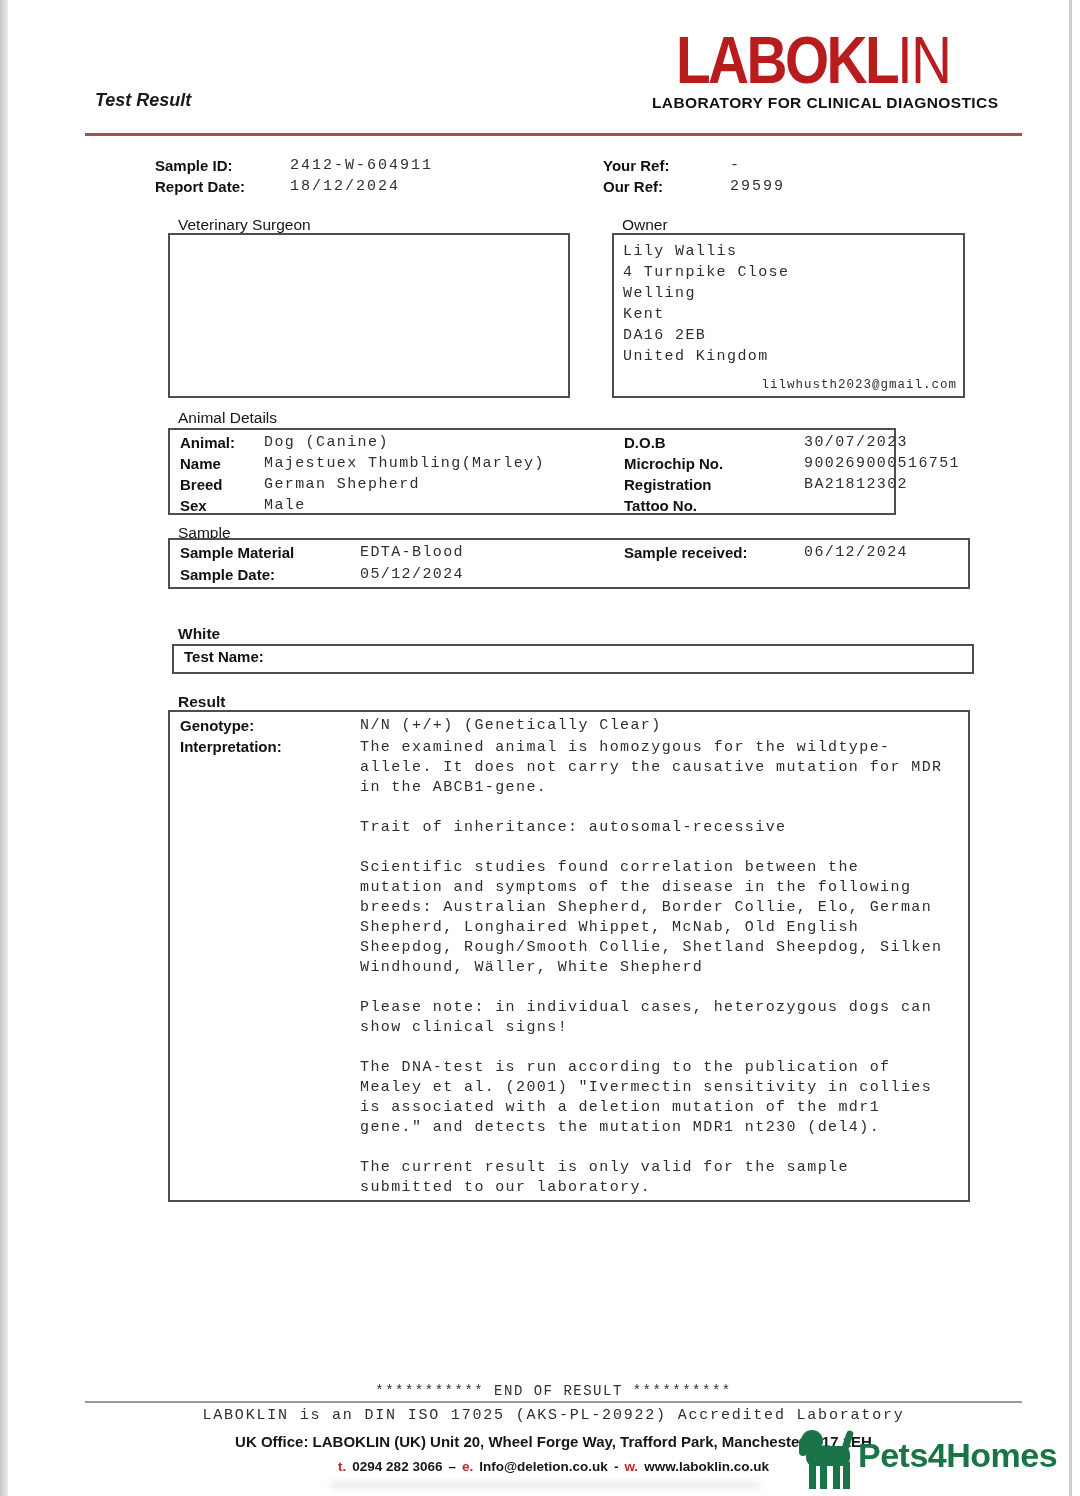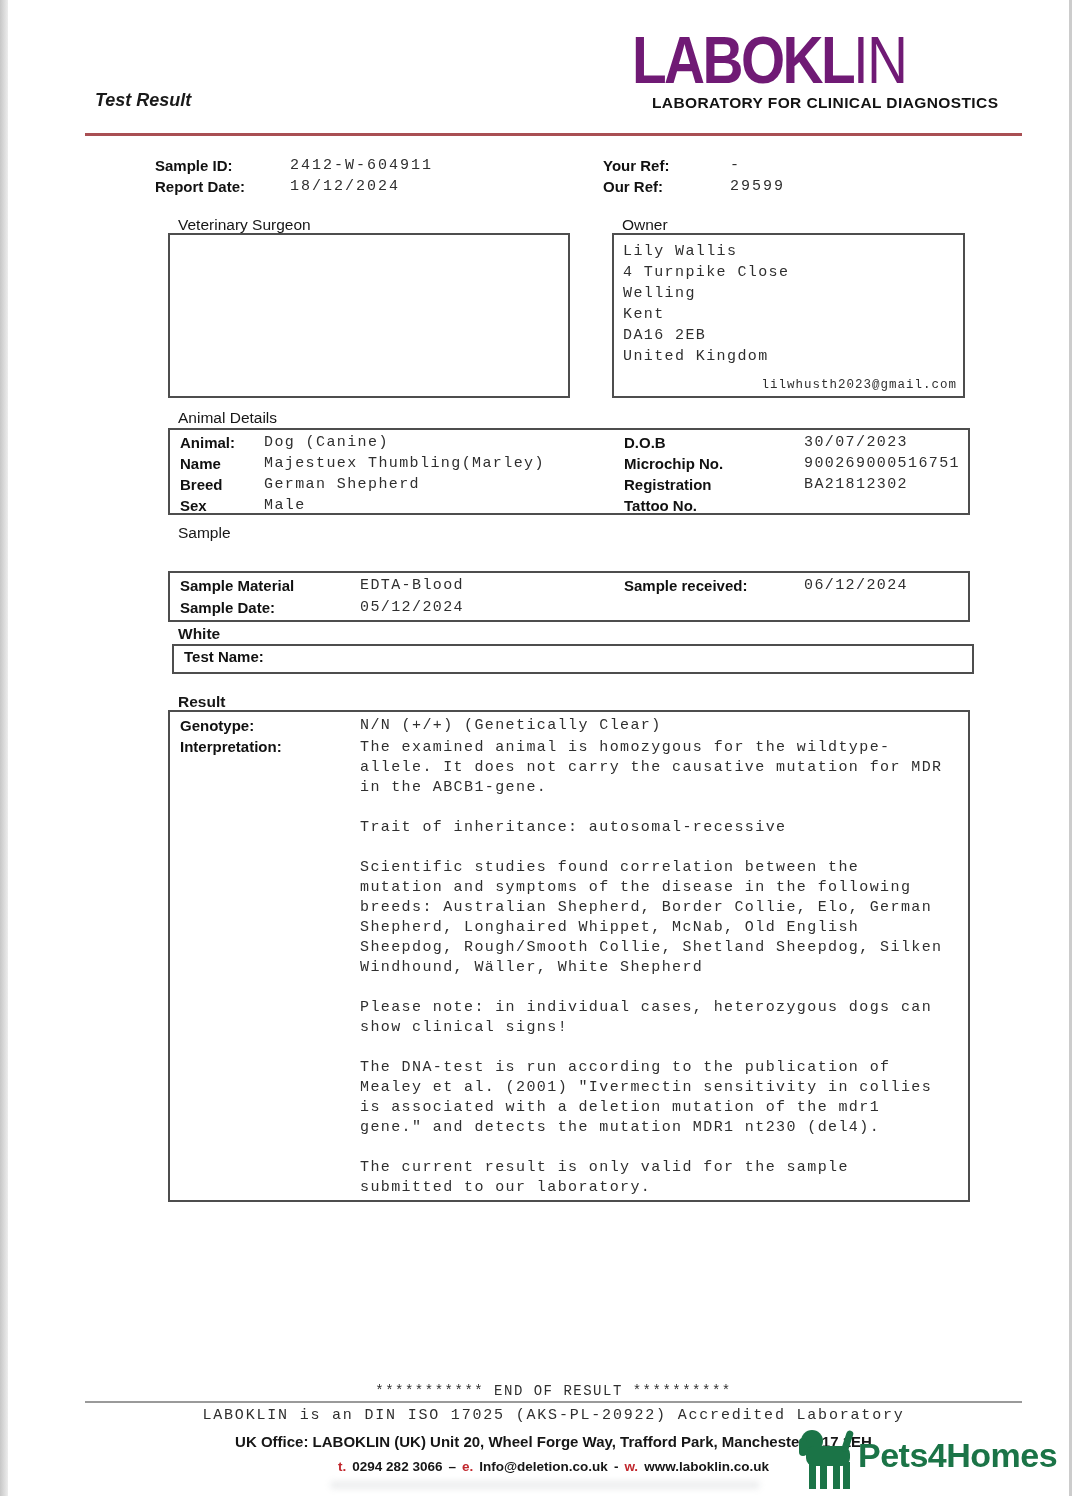--- a/index.html
+++ b/index.html
@@ -18,21 +18,21 @@
   .box { position:absolute; border:2px solid #4e4e4e; background:#fff; box-sizing:border-box; }
 
   
   .edge-left { left:0; top:0; width:8px; height:1496px;
     background:linear-gradient(to right,#c7c7c7,#ededed); }
   .edge-right { left:1069px; top:0; width:3px; height:1496px; background:#cccccc; }
 
   
   .page-title { left:95px; top:90px; font-style:italic; font-weight:600;
     font-size:18px; color:#1a1a1a; }
-  .brand { left:632px; top:30px; width:360px; color:#701a75; }
+  .brand { left:676px; top:30px; width:360px; color:#b91c1c; }
   .brand-word { font-size:66px; font-weight:bold; line-height:60px; letter-spacing:-3px;
     transform:scaleX(0.86); transform-origin:left center; white-space:nowrap; }
   .brand-thin { font-weight:normal; letter-spacing:-2px; }
   .brand-tagline { left:652px; top:94px; font-size:15.5px; font-weight:bold;
     color:#121212; letter-spacing:0.4px; white-space:nowrap; }
   .header-rule { left:85px; top:133px; width:937px; height:3px; background:#a94f53; }
 
   
   .metaval { letter-spacing:2px; }
 
@@ -86,42 +86,42 @@
     <div class="mono owner-address" style="position:absolute; left:9px; top:6px;">Lily Wallis
 4 Turnpike Close
 Welling
 Kent
 DA16 2EB
 United Kingdom</div>
     <div class="mono" style="position:absolute; right:6px; bottom:4px; font-size:12.5px; letter-spacing:1px;text-align:center;">lilwhusth2023@gmail.com</div>
   </div>
 
   <div class="abs heading" style="left:178px; top:409px;">Animal Details</div>
-  <div class="box" style="left:168px; top:428px; width:802px; height:87px;">
+  <div class="box" style="left:168px; top:428px; width:728px; height:87px;">
     <div class="lbl" style="position:absolute; left:10px; top:4px;">Animal:</div>
     <div class="mono" style="position:absolute; left:94px; top:4px;">Dog (Canine)</div>
     <div class="lbl" style="position:absolute; left:10px; top:25px;">Name</div>
     <div class="mono" style="position:absolute; left:94px; top:25px;">Majestuex Thumbling(Marley)</div>
     <div class="lbl" style="position:absolute; left:10px; top:46px;">Breed</div>
     <div class="mono" style="position:absolute; left:94px; top:46px;">German Shepherd</div>
     <div class="lbl" style="position:absolute; left:10px; top:67px;">Sex</div>
     <div class="mono" style="position:absolute; left:94px; top:67px;">Male</div>
 
     <div class="lbl" style="position:absolute; left:454px; top:4px;">D.O.B</div>
     <div class="mono" style="position:absolute; left:634px; top:4px;">30/07/2023</div>
     <div class="lbl" style="position:absolute; left:454px; top:25px;">Microchip No.</div>
     <div class="mono" style="position:absolute; left:634px; top:25px;">900269000516751</div>
     <div class="lbl" style="position:absolute; left:454px; top:46px;">Registration</div>
     <div class="mono" style="position:absolute; left:634px; top:46px;">BA21812302</div>
     <div class="lbl" style="position:absolute; left:454px; top:67px;">Tattoo No.</div>
     <div class="mono" style="position:absolute; left:634px; top:67px;"></div>
   </div>
 
   <div class="abs heading" style="left:178px; top:524px;">Sample</div>
-  <div class="box" style="left:168px; top:571px; width:802px; height:51px;">
+  <div class="box" style="left:168px; top:538px; width:802px; height:51px;">
     <div class="lbl" style="position:absolute; left:10px; top:4px;">Sample Material</div>
     <div class="mono" style="position:absolute; left:190px; top:4px;">EDTA-Blood</div>
     <div class="lbl" style="position:absolute; left:10px; top:26px;">Sample Date:</div>
     <div class="mono" style="position:absolute; left:190px; top:26px;">05/12/2024</div>
     <div class="lbl" style="position:absolute; left:454px; top:4px;">Sample received:</div>
     <div class="mono" style="position:absolute; left:634px; top:4px;">06/12/2024</div>
   </div>
 
   <div class="abs heading bold" style="left:178px; top:625px;">White</div>
   <div class="box" style="left:172px; top:644px; width:802px; height:30px;text-decoration:underline;">

